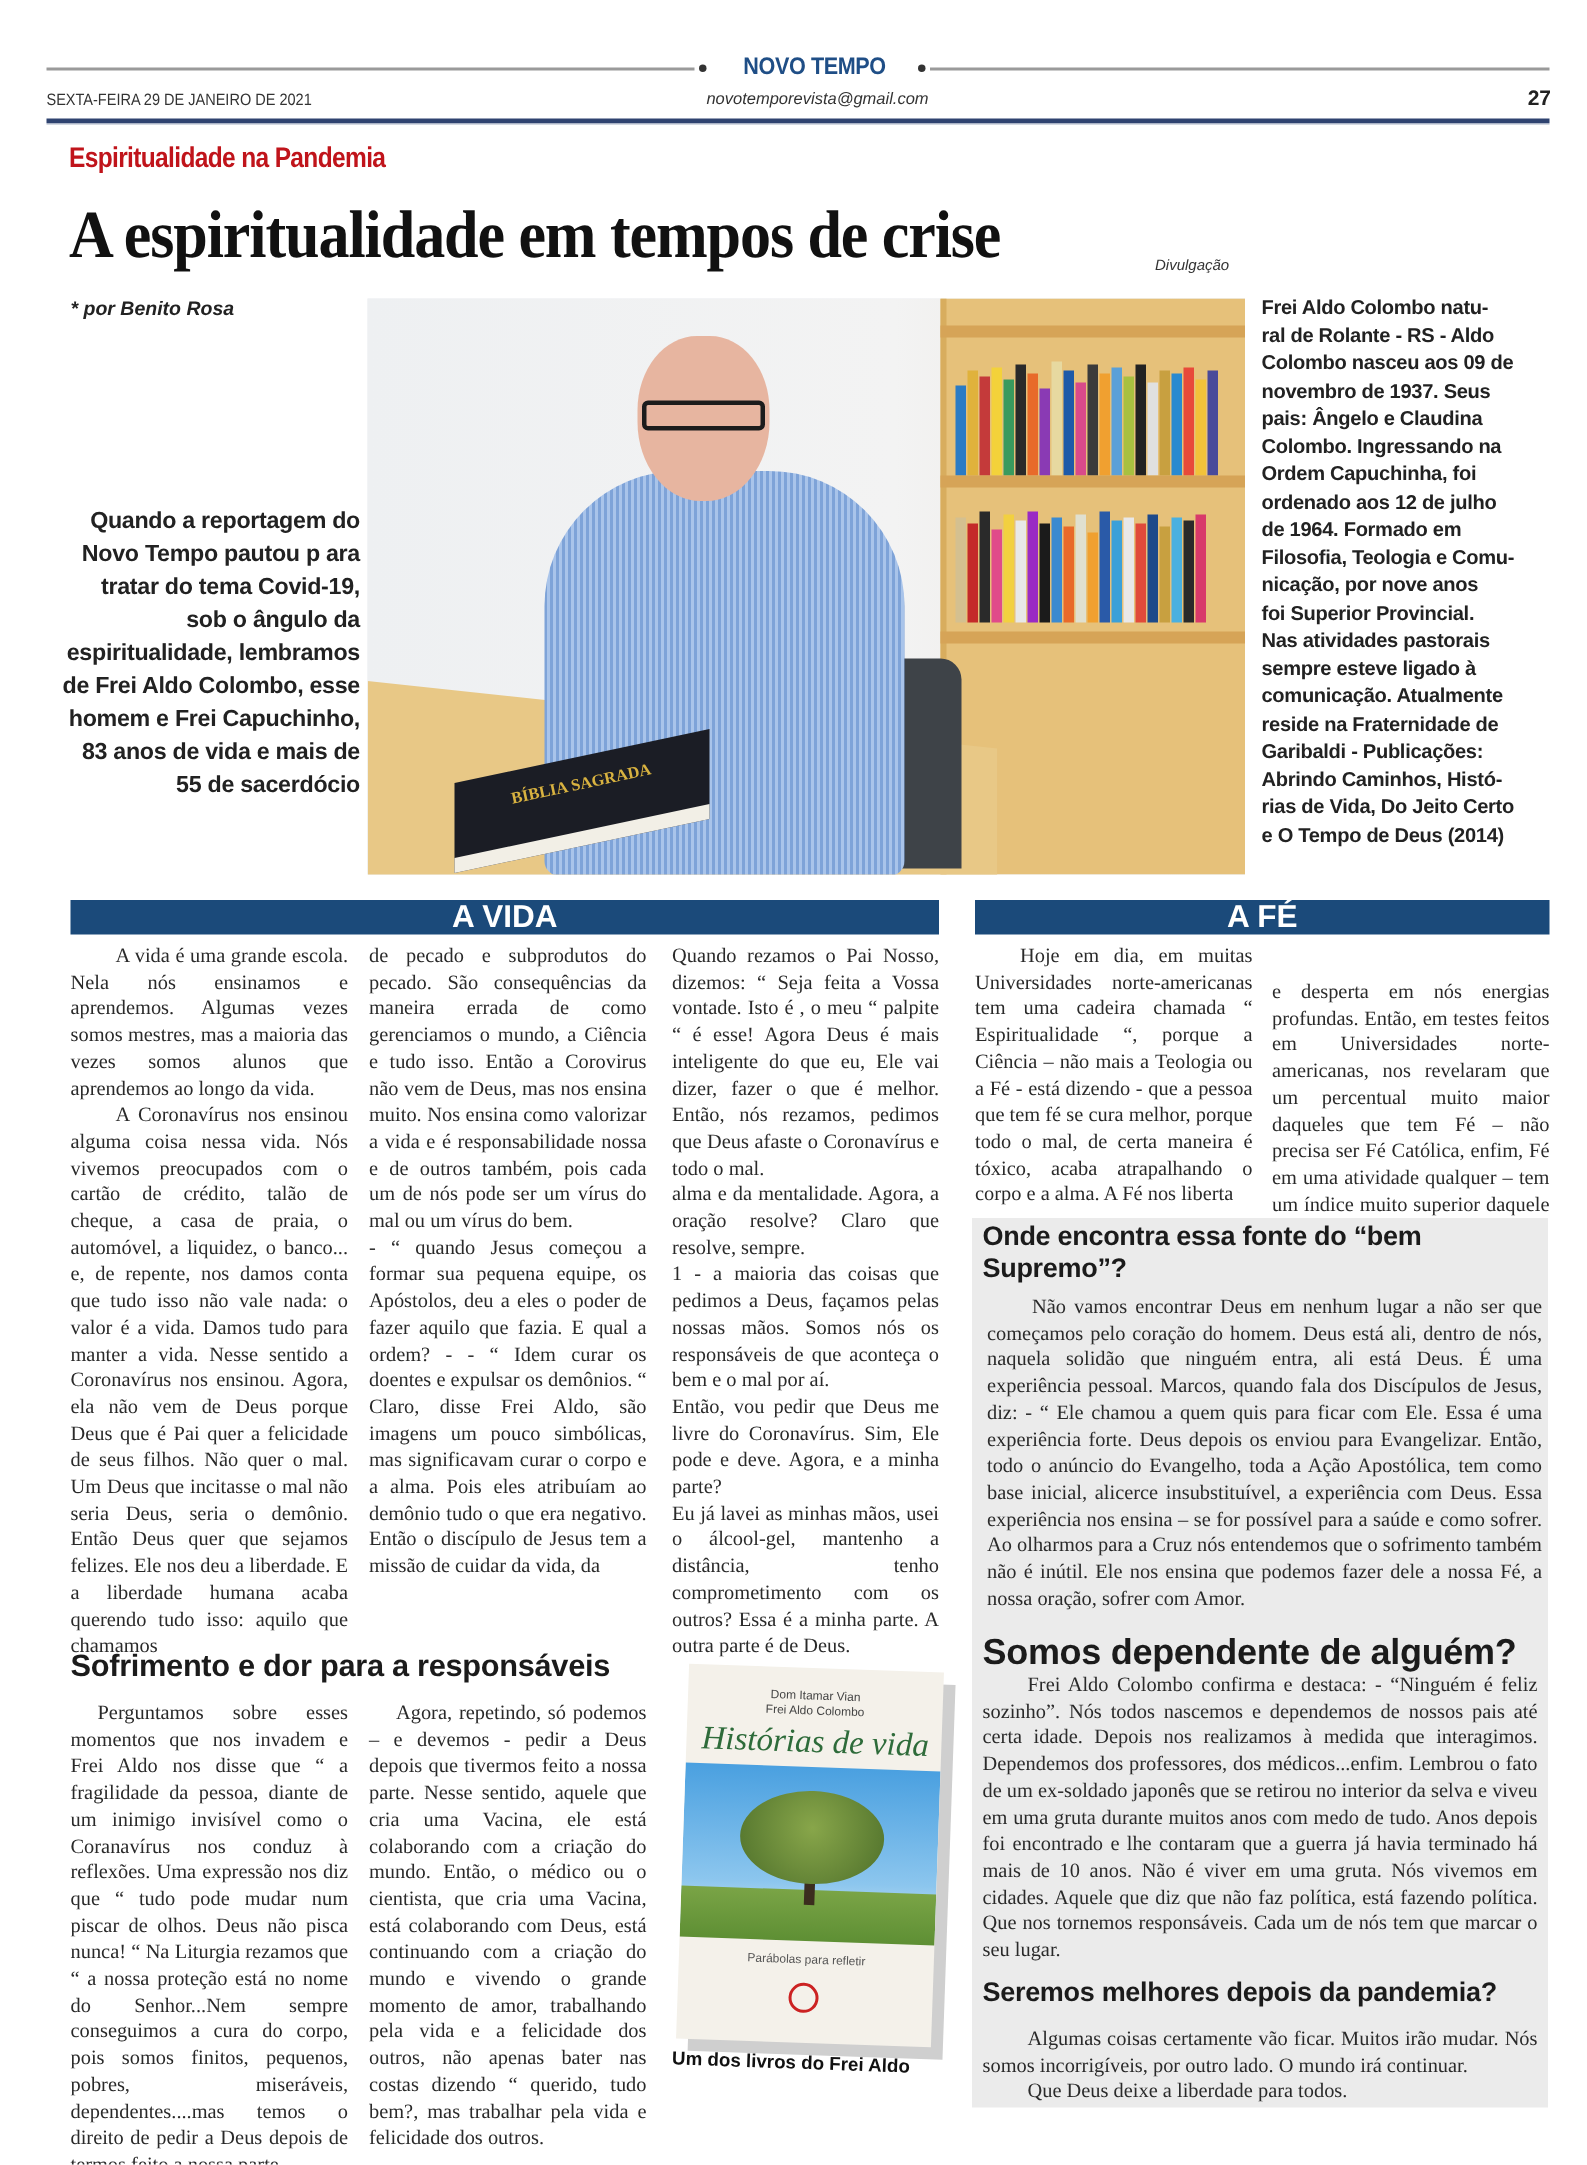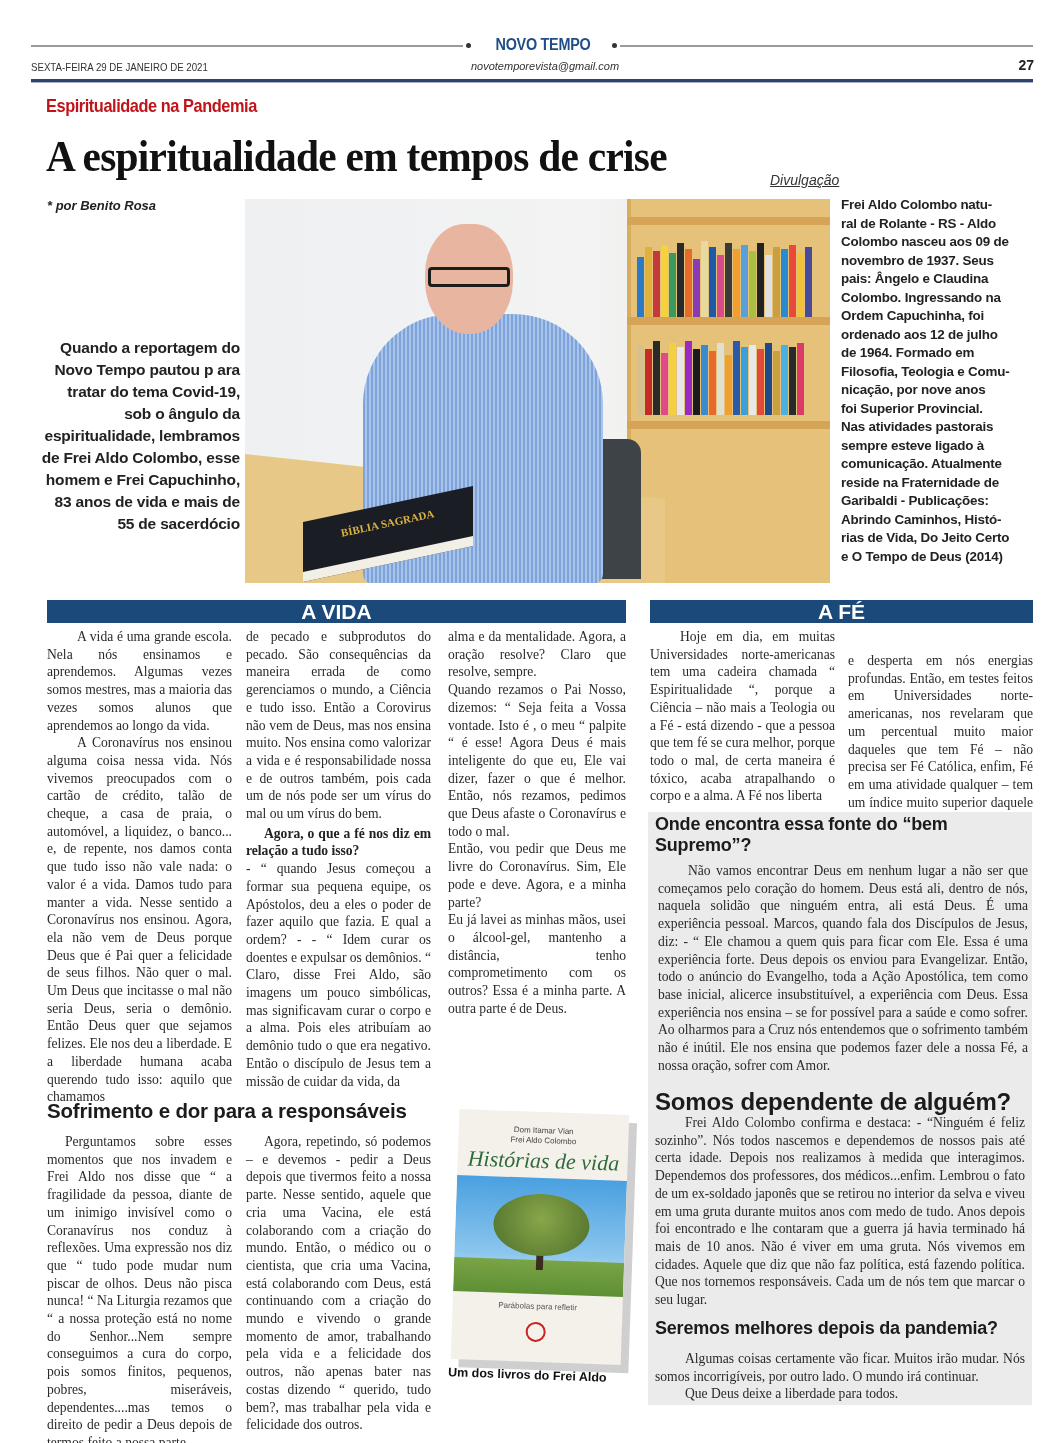--- a/index.html
+++ b/index.html
@@ -25,21 +25,21 @@
 
     .kicker { position: absolute; left: 46px; top: 95px; font-family: "Liberation Sans", sans-serif;
       font-weight: bold; font-size: 19px; color: #c0141b; letter-spacing: -0.5px;
       transform: scaleX(0.86); transform-origin: left; }
     .headline { position: absolute; left: 46px; top: 130px; font-family: "Liberation Serif", serif;
       font-size: 45px; color: #111; letter-spacing: -0.8px; transform: scaleX(0.92); transform-origin: left; }
 
     .byline { position: absolute; left: 47px; top: 198px; font-family: "Liberation Sans", sans-serif;
       font-weight: bold; font-style: italic; font-size: 13px; color: #222; }
     .credit { position: absolute; left: 770px; top: 172px; font-family: "Liberation Sans", sans-serif;
-      font-style: italic; font-size: 14px; color: #333; text-decoration: underline; }
+      font-style: italic; font-size: 10px; color: #333; }
 
     .lead { position: absolute; left: 40px; top: 337px; width: 200px; text-align: right;
       font-family: "Liberation Sans", sans-serif; font-weight: bold; font-size: 15.5px; line-height: 22px;
       color: #222; letter-spacing: -0.2px; }
 
     
     .photo { position: absolute; left: 245px; top: 199px; width: 585px; height: 384px; overflow: hidden;
       background: #e9ecef; }
     .photo .wall { position: absolute; left: 0; top: 0; width: 100%; height: 100%;
       background: linear-gradient(90deg, #eef0f2 0%, #f3f3f3 60%, #e8e4dc 100%); }
@@ -217,27 +217,27 @@
 
 <div class="bar vida">A VIDA</div>
 
 <div class="col" style="left:47px; top:628px; width:185px;">
   <p class="ind">A vida é uma grande escola. Nela nós ensinamos e aprendemos. Algumas vezes somos mestres, mas a maioria das vezes somos alunos que aprendemos ao longo da vida.</p>
   <p class="ind">A Coronavírus nos ensinou alguma coisa nessa vida. Nós vivemos preocupados com o cartão de crédito, talão de cheque, a casa de praia, o automóvel, a liquidez, o banco... e, de repente, nos damos conta que tudo isso não vale nada: o valor é a vida. Damos tudo para manter a vida. Nesse sentido a Coronavírus nos ensinou. Agora, ela não vem de Deus porque Deus que é Pai quer a felicidade de seus filhos. Não quer o mal. Um Deus que incitasse o mal não seria Deus, seria o demônio. Então Deus quer que sejamos felizes. Ele nos deu a liberdade. E a liberdade humana acaba querendo tudo isso: aquilo que chamamos</p>
 </div>
 
 <div class="col" style="left:246px; top:628px; width:185px;">
   <p>de pecado e subprodutos do pecado. São consequências da maneira errada de como gerenciamos o mundo, a Ciência e tudo isso. Então a Corovirus não vem de Deus, mas nos ensina muito. Nos ensina como valorizar a vida e é responsabilidade nossa e de outros também, pois cada um de nós pode ser um vírus do mal ou um vírus do bem.</p>
-  <p class="ind2" style="margin-top:2px;"><b>Agora, o que a fé nos diz em relação a tudo isso?</b></p>
   <p>- “ quando Jesus começou a formar sua pequena equipe, os Apóstolos, deu a eles o poder de fazer aquilo que fazia. E qual a ordem? - - “ Idem curar os doentes e expulsar os demônios. “ Claro, disse Frei Aldo, são imagens um pouco simbólicas, mas significavam curar o corpo e a alma. Pois eles atribuíam ao demônio tudo o que era negativo. Então o discípulo de Jesus tem a missão de cuidar da vida, da</p>
 </div>
 
 <div class="col" style="left:448px; top:628px; width:178px;">
+  <p>Quando rezamos o Pai Nosso, dizemos: “ Seja feita a Vossa vontade. Isto é , o meu “ palpite “ é esse! Agora Deus é mais inteligente do que eu, Ele vai dizer, fazer o que é melhor. Então, nós rezamos, pedimos que Deus afaste o Coronavírus e todo o mal.</p>
   <p>alma e da mentalidade. Agora, a oração resolve? Claro que resolve, sempre.</p>
-  <p>Quando rezamos o Pai Nosso, dizemos: “ Seja feita a Vossa vontade. Isto é , o meu “ palpite “ é esse! Agora Deus é mais inteligente do que eu, Ele vai dizer, fazer o que é melhor. Então, nós rezamos, pedimos que Deus afaste o Coronavírus e todo o mal.</p>
+  <p>1 - a maioria das coisas que pedimos a Deus, façamos pelas nossas mãos. Somos nós os responsáveis de que aconteça o bem e o mal por aí.</p>
   <p>Então, vou pedir que Deus me livre do Coronavírus. Sim, Ele pode e deve. Agora, e a minha parte?</p>
   <p>Eu já lavei as minhas mãos, usei o álcool-gel, mantenho a distância, tenho comprometimento com os outros? Essa é a minha parte. A outra parte é de Deus.</p>
 </div>
 
 <div class="subhead" style="left:47px; top:1099px; font-size:20.5px;">Sofrimento e dor para a responsáveis</div>
 
 <div class="col" style="left:47px; top:1133px; width:185px;">
   <p class="ind2">Perguntamos sobre esses momentos que nos invadem e Frei Aldo nos disse que “ a fragilidade da pessoa, diante de um inimigo invisível como o Coranavírus nos conduz à reflexões. Uma expressão nos diz que “ tudo pode mudar num piscar de olhos. Deus não pisca nunca! “ Na Liturgia rezamos que “ a nossa proteção está no nome do Senhor...Nem sempre conseguimos a cura do corpo, pois somos finitos, pequenos, pobres, miseráveis, dependentes....mas temos o direito de pedir a Deus depois de termos feito a nossa parte.</p>
 </div>
 <div class="col" style="left:246px; top:1133px; width:185px;">

